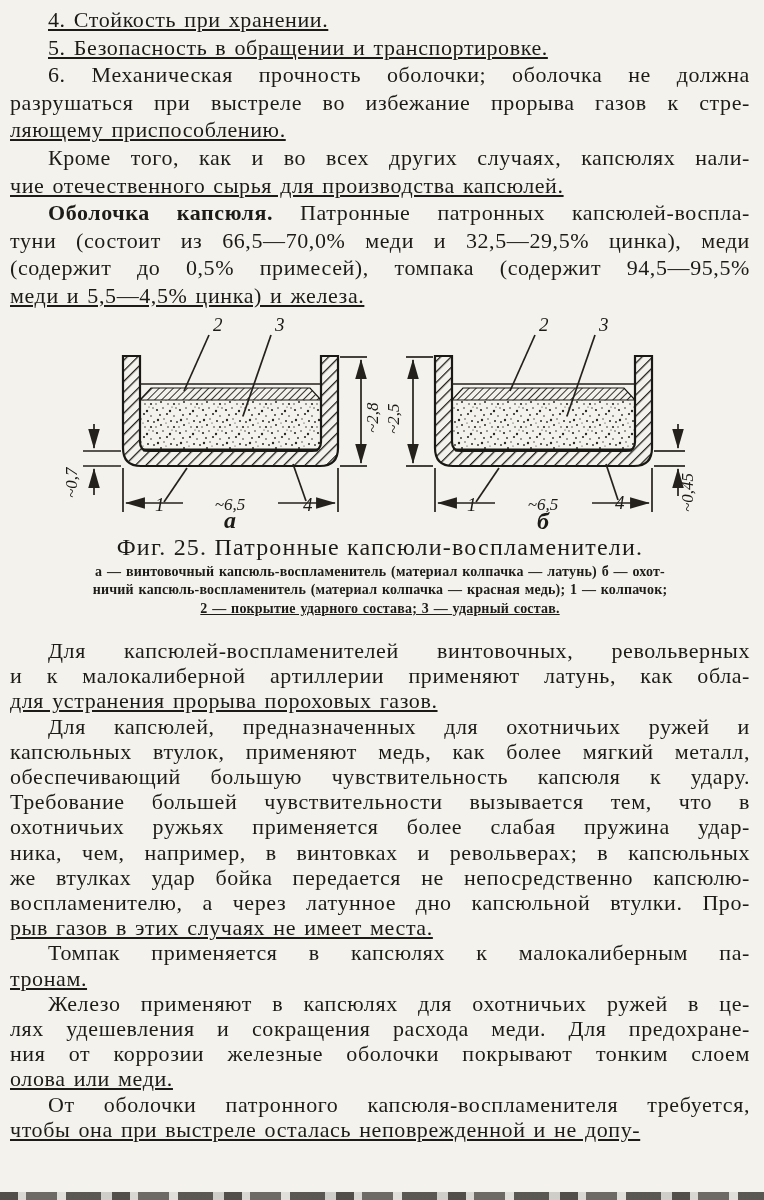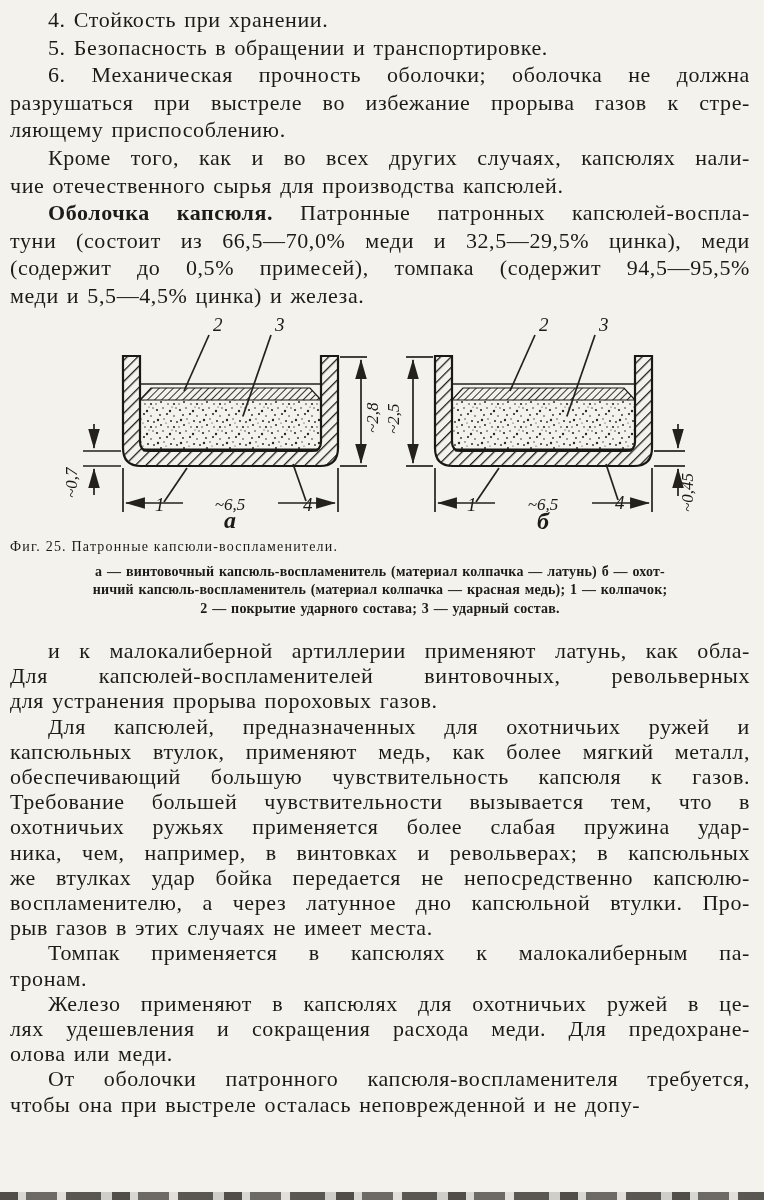--- a/index.html
+++ b/index.html
@@ -9,26 +9,26 @@
     font-family:"Liberation Serif",serif;
     padding:6px 14px 0 10px;
   }
   .pline{
     text-align:justify;text-align-last:justify;
     font-size:22px;letter-spacing:0.6px;word-spacing:2px;
     white-space:nowrap;overflow:visible;
   }
   .block1 .pline{line-height:27.6px;}
   .block2 .pline{line-height:25.2px;}
-  .pline.plast{text-align-last:left;}
+  .pline.plast{text-align-last:left;text-decoration:underline;}
   .para > .pline:first-child{text-indent:38px;}
   .bold{font-weight:bold;}
   .figure-row{display:flex;justify-content:center;align-items:flex-start;gap:6px;margin-top:4px;}
   .figcap{
-    font-size:14px;letter-spacing:1.2px;
+    text-align:center;font-size:24px;letter-spacing:1.2px;
     line-height:24px;margin-top:5px;
   }
   .subcap{margin-top:4px;}
   .subcap .pline{
     font-size:14px;font-weight:bold;letter-spacing:0.2px;word-spacing:1px;
     line-height:18.5px;text-align:center;text-align-last:center;text-indent:0;
   }
   .block2{margin-top:20px;}
   .fig .ln{stroke:#24211c;stroke-width:1.7;fill:none;}
   .fig .thin{stroke:#24211c;stroke-width:1.4;}
@@ -197,42 +197,43 @@
 
   <div class="figcap">Фиг. 25. Патронные капсюли-воспламенители.</div>
   <div class="subcap">
       <div class="pline">а — винтовочный капсюль-воспламенитель (материал колпачка — латунь) б — охот-</div>
       <div class="pline">ничий капсюль-воспламенитель (материал колпачка — красная медь); 1 — колпачок;</div>
       <div class="pline plast">2 — покрытие ударного состава; 3 — ударный состав.</div>
     </div>
 
   <div class="block2">
     <div class="para">
+        <div class="pline">Для капсюлей-воспламенителей винтовочных, револьверных</div>
         <div class="pline">и к малокалиберной артиллерии применяют латунь, как обла-</div>
-        <div class="pline">Для капсюлей-воспламенителей винтовочных, револьверных</div>
         <div class="pline plast">для устранения прорыва пороховых газов.</div>
       </div>
     <div class="para">
         <div class="pline">Для капсюлей, предназначенных для охотничьих ружей и</div>
         <div class="pline">капсюльных втулок, применяют медь, как более мягкий металл,</div>
-        <div class="pline">обеспечивающий большую чувствительность капсюля к газов.</div>
+        <div class="pline">обеспечивающий большую чувствительность капсюля к удару.</div>
         <div class="pline">Требование большей чувствительности вызывается тем, что в</div>
         <div class="pline">охотничьих ружьях применяется более слабая пружина удар-</div>
         <div class="pline">ника, чем, например, в винтовках и револьверах; в капсюльных</div>
         <div class="pline">же втулках удар бойка передается не непосредственно капсюлю-</div>
         <div class="pline">воспламенителю, а через латунное дно капсюльной втулки. Про-</div>
         <div class="pline plast">рыв газов в этих случаях не имеет места.</div>
       </div>
     <div class="para">
         <div class="pline">Томпак применяется в капсюлях к малокалиберным па-</div>
         <div class="pline plast">тронам.</div>
       </div>
     <div class="para">
         <div class="pline">Железо применяют в капсюлях для охотничьих ружей в це-</div>
         <div class="pline">лях удешевления и сокращения расхода меди. Для предохране-</div>
+        <div class="pline">ния от коррозии железные оболочки покрывают тонким слоем</div>
         <div class="pline plast">олова или меди.</div>
       </div>
     <div class="para">
         <div class="pline">От оболочки патронного капсюля-воспламенителя требуется,</div>
         <div class="pline plast">чтобы она при выстреле осталась неповрежденной и не допу-</div>
       </div>
   </div>
 
   <div class="cutoff"></div>
 </div>

